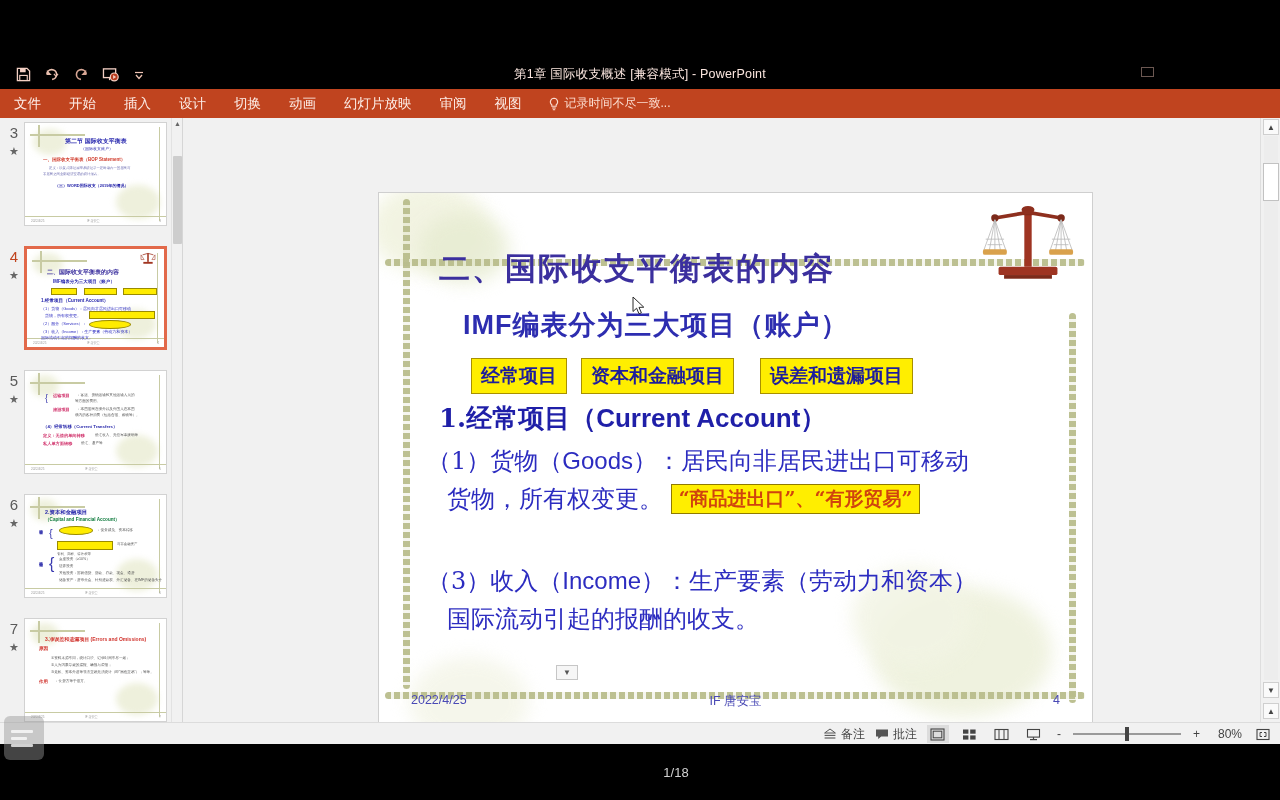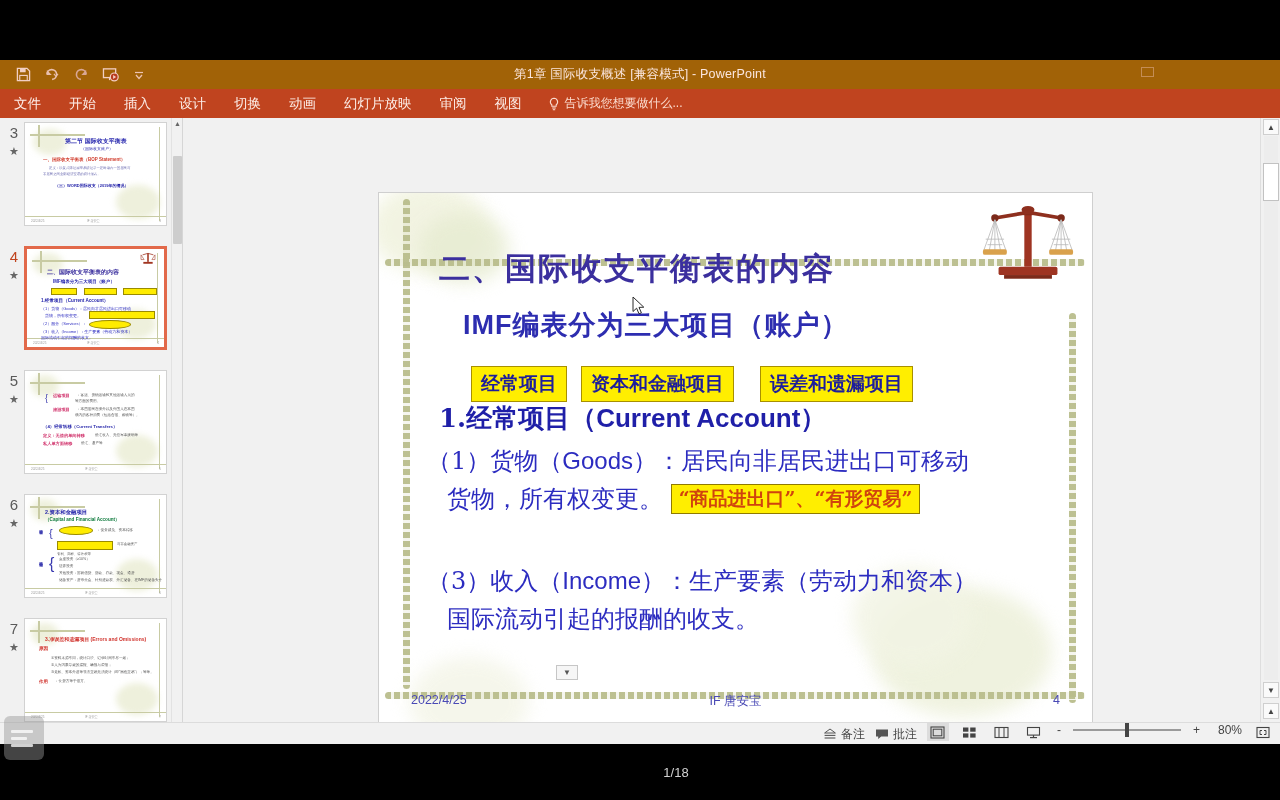--- a/index.html
+++ b/index.html
@@ -9,21 +9,21 @@
   #root { position:relative; width:1280px; height:800px; background:#000; }
 
   
   #topblack { position:absolute; left:0; top:0; width:1280px; height:60px; background:#000; }
   #botblack { position:absolute; left:0; top:744px; width:1280px; height:56px; background:#000; }
 
   
   #ppt { position:absolute; left:0; top:60px; width:1280px; height:684px; background:#f1f1f1; overflow:hidden; }
 
   
-  .titlebar { position:relative; height:29px; background:#a16207; width:100%; }
+  .titlebar { position:relative; height:29px; background:#000000; width:100%; }
   .qat { position:absolute; left:10px; top:0; height:29px; display:flex; align-items:center; gap:3px; }
   .qat .qi { width:26px; height:24px; display:flex; align-items:center; justify-content:center; color:#f2cfc3; }
   .qat .qi svg { display:block; }
   .wintitle { position:absolute; left:0; top:0; width:100%; height:29px; line-height:29px;
               text-align:center; color:#fbe6df; font-size:12.5px; letter-spacing:.2px; }
   .winctl { position:absolute; right:123px; top:7px; width:16px; height:14px; opacity:.45; }
   .winctl i { display:block; border:1.5px solid #f0c4b5; width:13px; height:10px; }
 
   
   .ribbon { position:relative; height:29px; background:#c0441f; width:100%; }
@@ -77,21 +77,21 @@
       repeating-linear-gradient(180deg,#b9bd8c 0 6px, rgba(185,189,140,.15) 6px 9px); border-radius:4px; opacity:.95; }
 
   .scales { position:absolute; right:18px; top:5px; width:92px; height:86px; }
 
   .s-title { position:absolute; left:60px; top:55px; font-family:"DejaVu Serif","Liberation Serif",serif;
              font-size:31px; font-weight:bold; color:#3b2f9e; letter-spacing:2px; white-space:nowrap; }
   .s-sub { position:absolute; left:84px; top:114px; font-family:"DejaVu Serif","Liberation Serif",serif;
            font-size:27px; font-weight:bold; color:#2d2db0; letter-spacing:1px; white-space:nowrap; }
   .s-sub .en { font-family:"Liberation Sans",sans-serif; }
 
-  .boxrow { position:absolute; left:92px; top:173px; width:575px; display:flex; gap:14px; }
+  .boxrow { position:absolute; left:92px; top:165px; width:575px; display:flex; gap:14px; }
   .ybox { background:#ffee00; border:1.5px solid #a89000; color:#1d1d9c; font-family:"DejaVu Serif","Liberation Serif",serif;
           font-size:19px; font-weight:bold; padding:4px 9px; white-space:nowrap; }
 
   .s-h2 { position:absolute; left:60px; top:208px; font-family:"DejaVu Serif","Liberation Serif",serif;
           font-size:26px; font-weight:bold; color:#1f1fa8; white-space:nowrap; }
   .s-h2 .en { font-family:"Liberation Sans",sans-serif; }
 
   .bl { position:absolute; font-family:"DejaVu Serif","Liberation Serif",serif; font-size:24px; color:#2c2cc0; white-space:nowrap; }
   .bl .en { font-family:"Liberation Sans",sans-serif; }
   .hl-box { display:inline-block; background:#ffee00; border:1.5px solid #8f7a00; color:#d0430e;
@@ -114,21 +114,21 @@
   .rsb { position:absolute; right:0; top:0; width:20px; height:100%; background:#f1f1f1; border-left:1px solid #dedede; }
   .rsb .btn { position:absolute; left:2px; width:16px; height:16px; border:1px solid #cfcfcf; background:#fafafa;
               display:flex; align-items:center; justify-content:center; font-size:8px; color:#444; }
   .rsb .thumbbar { position:absolute; left:2px; top:45px; width:16px; height:38px; background:#fff; border:1px solid #c2c2c2; }
   .rsb .track { position:absolute; left:3px; top:18px; bottom:64px; width:14px; background:#ededed; }
 
   
   .status { position:absolute; left:0; bottom:0; width:100%; height:22px; background:#f1f1f1;
             border-top:1px solid #dcdcdc; font-size:12px; color:#444; }
   .st-left { position:absolute; left:8px; top:0; height:22px; display:flex; align-items:center; gap:12px; }
-  .st-right { position:absolute; right:6px; top:0; height:22px; display:flex; gap:10px; }
+  .st-right { position:absolute; right:6px; top:0; height:22px; display:flex; align-items:center; gap:10px; }
   .st-item { display:flex; align-items:center; gap:4px; }
   .vbtn { width:22px; height:18px; display:flex; align-items:center; justify-content:center; }
   .vbtn.active { background:#dcdcdc; }
   .zslider { position:relative; width:108px; height:14px; display:flex; align-items:center; }
   .zslider .trk { position:absolute; left:0; right:0; top:6px; height:2px; background:#9a9a9a; }
   .zslider .knob { position:absolute; left:52px; top:0; width:4px; height:14px; background:#444; }
   .zpct { width:30px; text-align:right; }
 
   
   .cam { position:absolute; right:15px; top:8px; width:102px; height:102px; background:#3a3a3a; z-index:40; }
@@ -220,21 +220,21 @@
         <div class="tab">审阅</div>
         <div class="tab">视图</div>
         <div class="tellme">
           <span class="bulb">
             <svg width="12" height="14" viewBox="0 0 12 14">
                 <path d="M6 1.2a3.7 3.7 0 0 0-2.2 6.6v1.5h4.4V7.8A3.7 3.7 0 0 0 6 1.2z" fill="none" stroke="#fbdccf" stroke-width="1.1"></path>
                 <line x1="4.2" y1="11" x2="7.8" y2="11" stroke="#fbdccf" stroke-width="1.1"></line>
                 <line x1="4.8" y1="12.7" x2="7.2" y2="12.7" stroke="#fbdccf" stroke-width="1.1"></line>
               </svg>
           </span>
-          <span>告诉我您想要做什么...</span>
+          <span>记录时间不尽一致...</span>
         </div>
       </div>
     </div>
 
     <div class="work">
 
       <div class="thumbpane">
 
         <div class="thumb" style="margin-top:4px">
           <div class="thnum">

